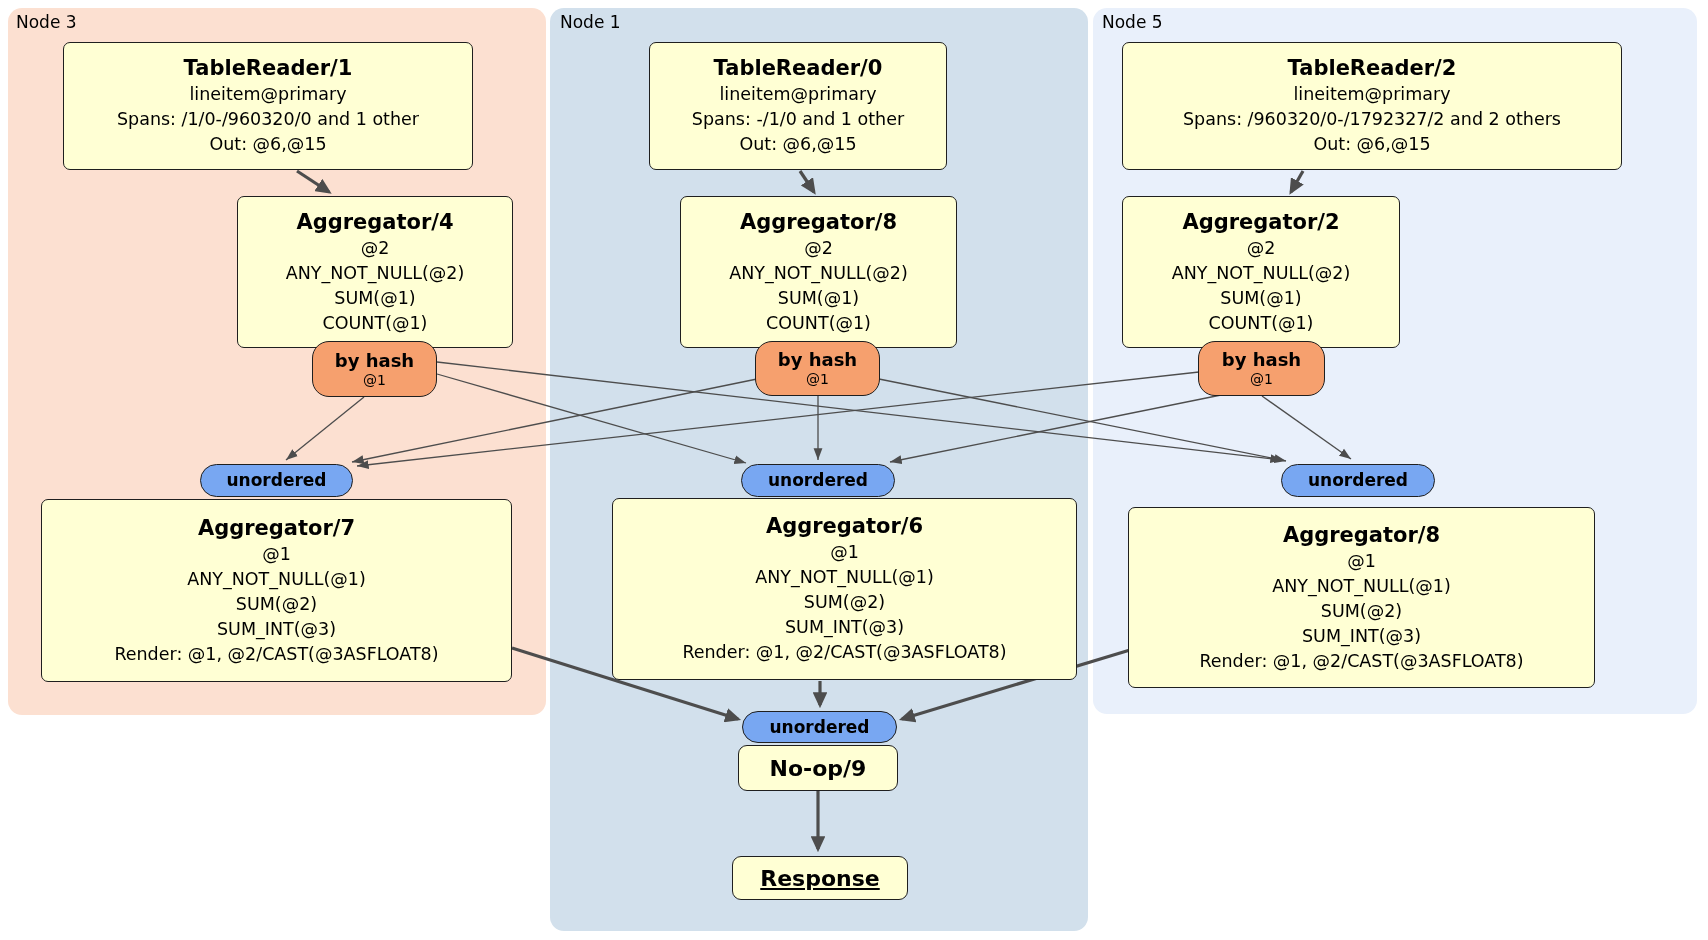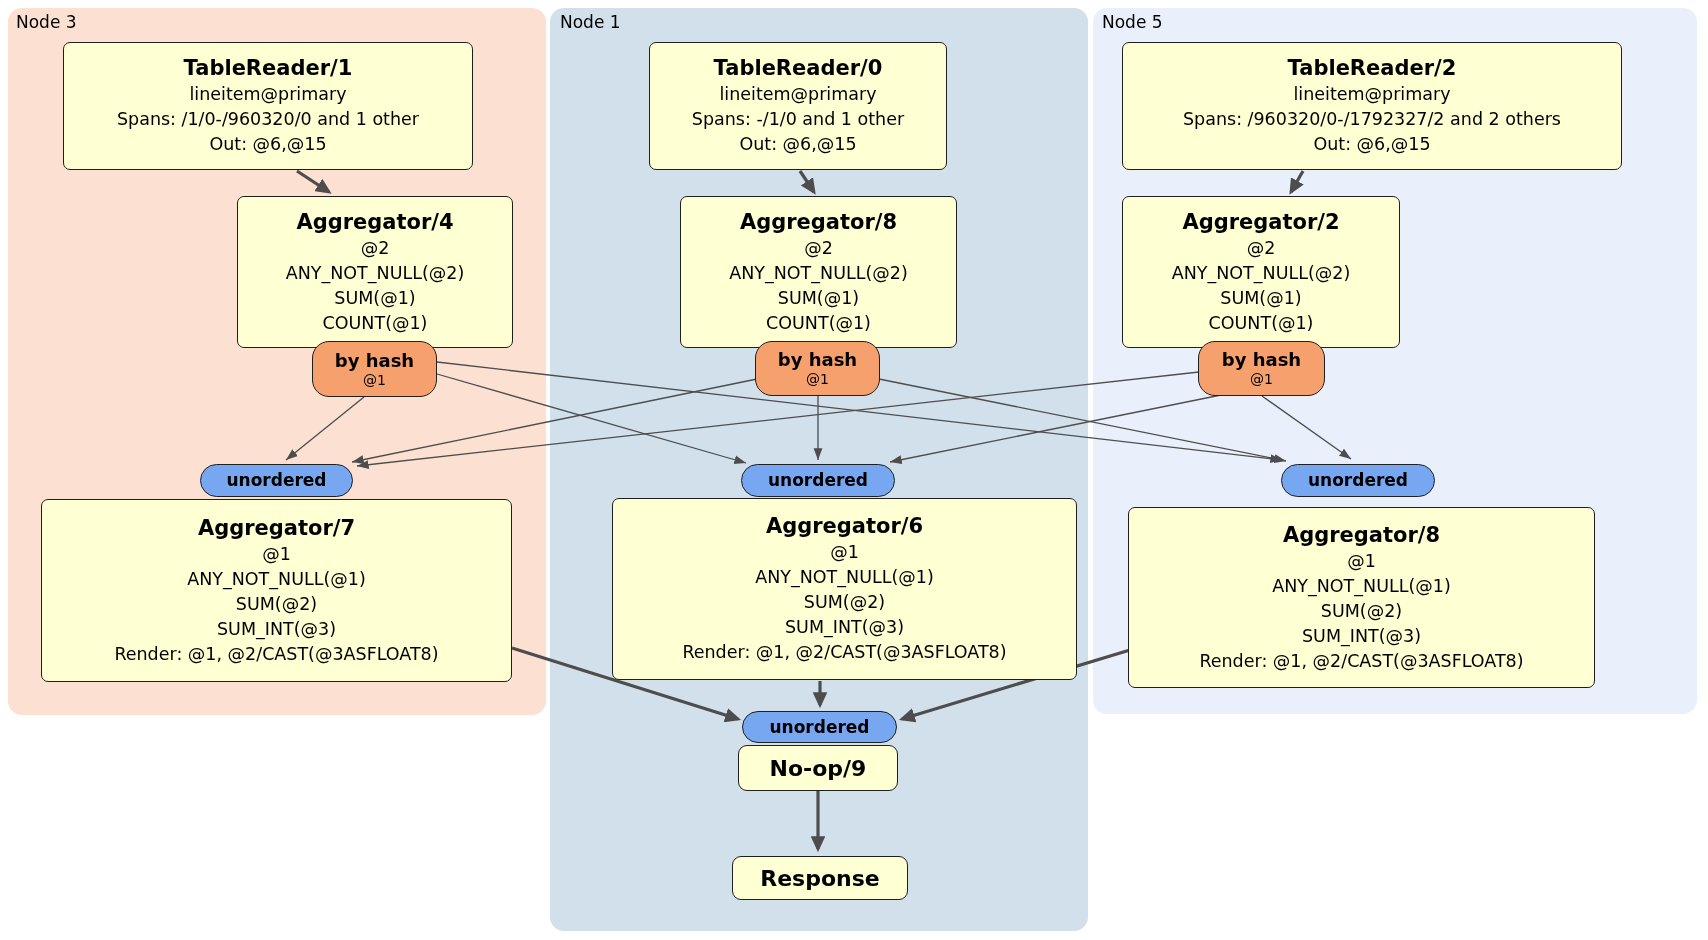--- a/index.html
+++ b/index.html
@@ -160,17 +160,17 @@
     <div class="line">SUM_INT(@3)</div>
     <div class="line">Render: @1, @2/CAST(@3ASFLOAT8)</div>
   </div>
 
   <div class="router unordered" style="left:742px;top:711px;width:155px;height:32px;">
     <div class="rlabel">unordered</div>
   </div>
   <div class="mini" style="left:738px;top:745px;width:160px;height:46px;">
     <span>No-op/9</span>
   </div>
-  <div class="mini" style="left:732px;top:856px;width:176px;height:44px;">
+  <div class="mini" style="left:732px;top:856px;width:176px;height:44px;text-decoration:underline;">
     <span>Response</span>
   </div>
 
 </div>
 
 </body></html>

